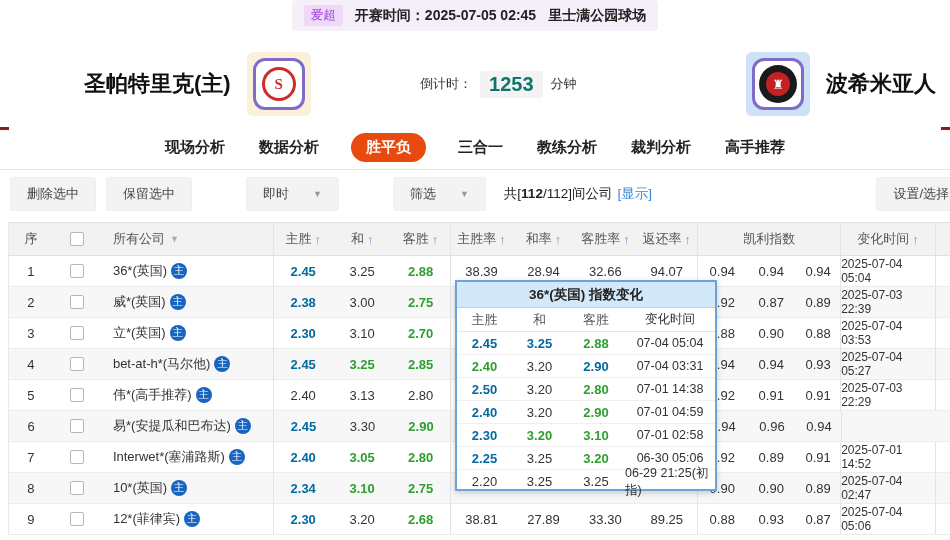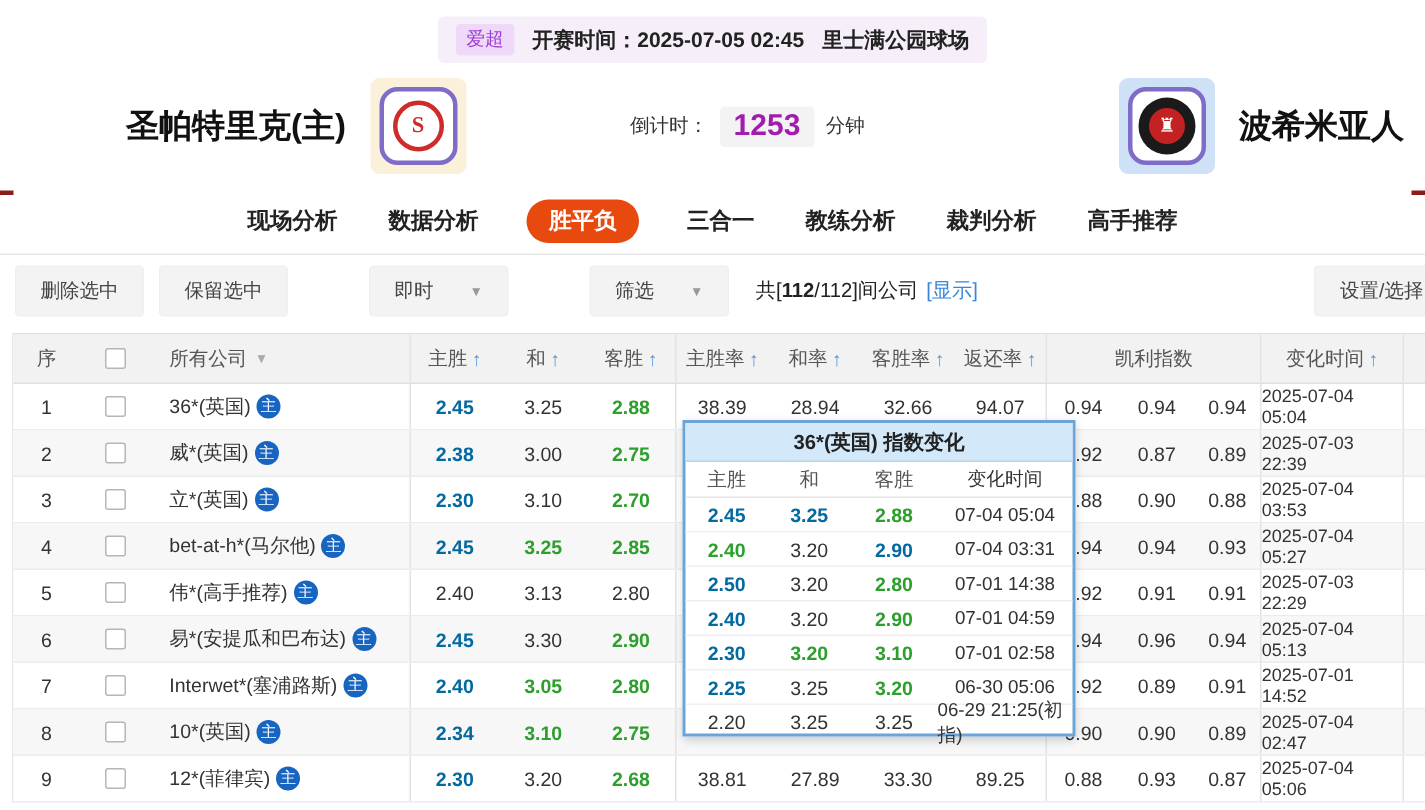--- a/index.html
+++ b/index.html
@@ -1,39 +1,39 @@
 <!DOCTYPE html>
 <html><head>
 <meta charset="utf-8">
 <style>
   * { margin:0; padding:0; box-sizing:border-box; }
   body { font-family:"Liberation Sans","DejaVu Sans",sans-serif; background:#fff; }
   .page { position:relative; width:950px; height:540px; overflow:hidden; background:#fff; }
 
   
-  .topbar { height:42px; display:flex; align-items:flex-end; justify-content:center; }
+  .topbar { height:42px; display:flex; align-items:flex-start; justify-content:center; }
   .topbar-inner { display:flex; align-items:center; gap:12px; background:#f6eff9; padding:5px 12px; border-radius:4px; }
   .league-badge { background:#eed9f9; color:#9f3ed5; font-size:12.5px; padding:2px 7px; border-radius:3px; cursor:pointer; }
   .kick { font-size:14px; font-weight:bold; color:#222; }
   .venue { font-size:14px; font-weight:bold; color:#222; }
 
   
   .mheader { height:84px; display:flex; align-items:center; justify-content:space-between; padding:0 14px 0 84px; }
   .team { display:flex; align-items:center; gap:16px; }
   .team-name { font-size:22px; font-weight:bold; color:#111; }
   .logo-wrap { width:64px; height:64px; border-radius:6px; display:flex; align-items:center; justify-content:center; }
   .logo-wrap.home { background:#fbf0d9; }
   .logo-wrap.away { background:#cfe1f7; }
   .logo-inner { width:52px; height:52px; background:#fff; border:3px solid #7e6cc8; border-radius:12px; display:flex; align-items:center; justify-content:center; }
   .emblem-home { width:34px; height:34px; border:3px solid #cf2b2b; border-radius:50%; display:flex; align-items:center; justify-content:center; color:#cf2b2b; font-size:15px; font-weight:bold; font-family:"Liberation Serif",serif; }
   .emblem-away { width:38px; height:38px; background:#1a1a1a; border-radius:50%; display:flex; align-items:center; justify-content:center; }
   .emblem-away .inner { width:24px; height:24px; background:#c42222; border-radius:50%; display:flex; align-items:center; justify-content:center; color:#fff; font-size:13px; }
   .countdown { display:flex; align-items:center; gap:8px; margin-right:60px; }
   .cd-label, .cd-unit { font-size:13px; color:#333; }
-  .cd-value { font-size:20px; font-weight:bold; color:#a21caf; background:#f3f3f3; padding:2px 9px; border-radius:3px; }
+  .cd-value { font-size:20px; font-weight:bold; color:#0f766e; background:#f3f3f3; padding:2px 9px; border-radius:3px; }
 
   
   .red-edge { position:absolute; top:127px; height:3px; width:9px; background:#8b1c1c; }
   .red-edge.left { left:0; } .red-edge.right { right:0; }
   .nav { height:44px; display:flex; align-items:center; justify-content:center; gap:30px; border-bottom:1px solid #e6e6e6; }
   .tab { font-size:15px; font-weight:bold; color:#222; cursor:pointer; padding:5px 2px; }
   .tab.active { background:#e8490f; color:#fff; border-radius:16px; padding:5px 15px; }
 
   
   .toolbar { height:48px; display:flex; align-items:center; gap:10px; padding-left:10px; }
@@ -314,21 +314,20 @@
     <div class="cell c-odd c-red">2.45</div>
     <div class="cell c-odd c-black">3.30</div>
     <div class="cell c-odd bR c-green">2.90</div>
     <div class="cell c-pct"></div>
     <div class="cell c-pct"></div>
     <div class="cell c-pct"></div>
     <div class="cell c-pct bR"></div>
     <div class="cell c-k1">0.94</div>
     <div class="cell c-k2">0.96</div>
     <div class="cell c-k3 bR">0.94</div>
-    <div class="cell c-time bR">2025-07-04 05:13</div>
     <div class="cell c-stub"></div>
   </div>
 
   <div class="trow">
     <div class="cell c-seq">7</div>
     <div class="cell c-cb">
             <span class="cb"></span>
           </div>
     <div class="cell c-comp bR">
             <span>Interwet*(塞浦路斯)</span>

